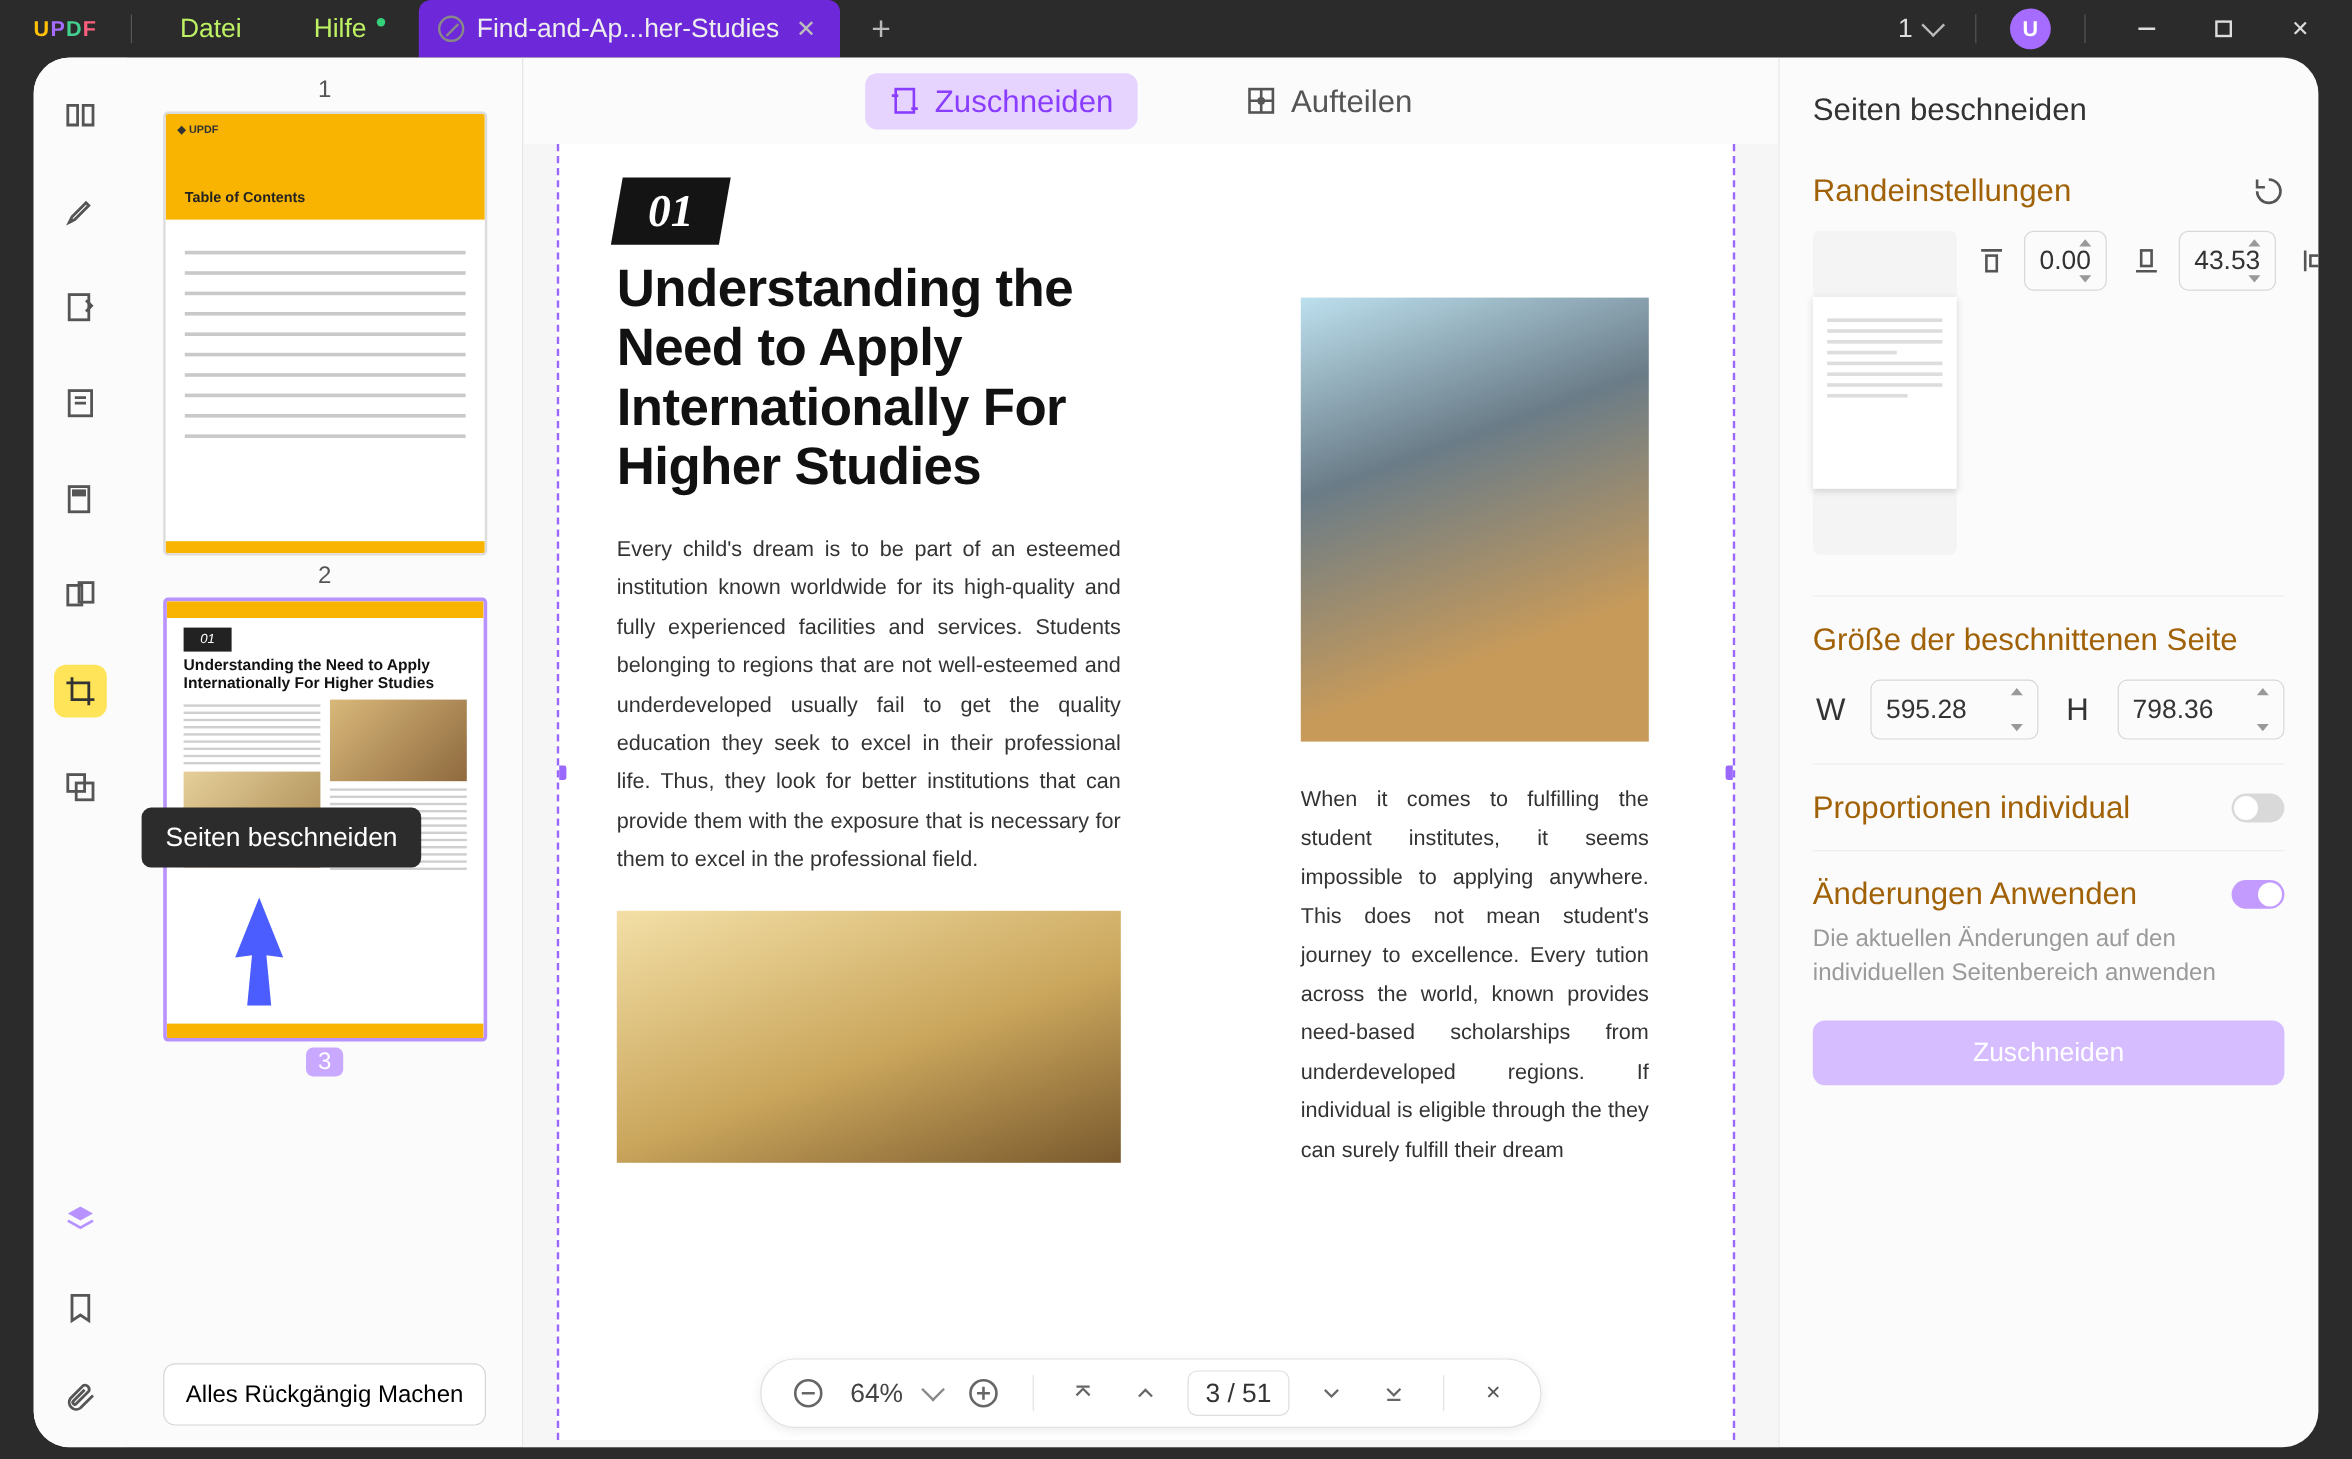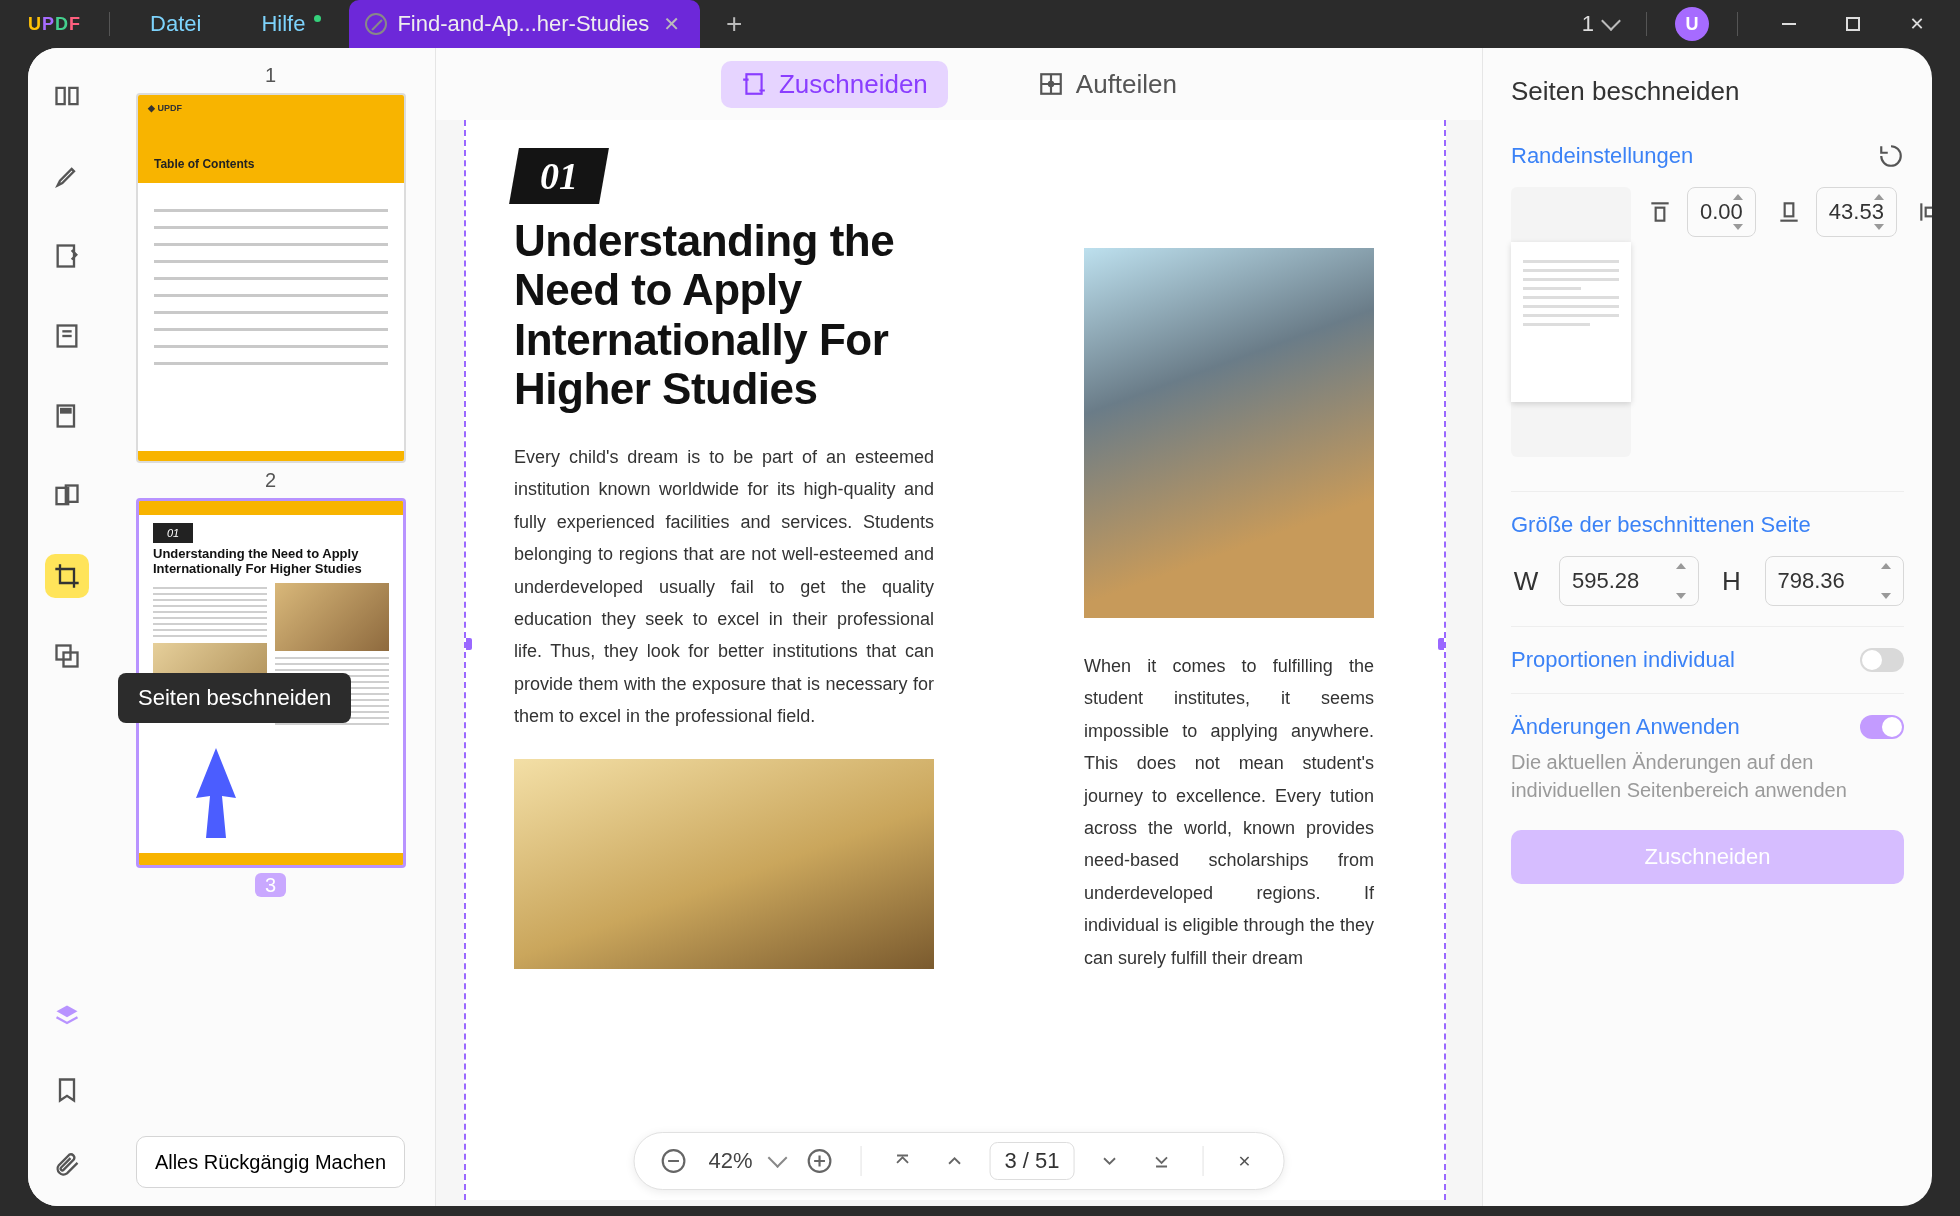--- a/index.html
+++ b/index.html
@@ -3,21 +3,21 @@
 <meta charset="utf-8">
 <style>
 * { box-sizing: border-box; margin: 0; padding: 0; }
 body { font-family: "Segoe UI", Arial, sans-serif; background: #2b2b2b; width: 1960px; height: 1216px; overflow: hidden; }
 
 
 .titlebar { height: 48px; background: #2b2b2b; display: flex; align-items: center; color: #bbb; padding: 0 10px; }
 .logo { font-weight: 700; font-size: 18px; letter-spacing: 1px; padding: 0 18px; }
 .logo .u { color: #ffc107; } .logo .p { color: #a66bff; } .logo .d { color: #44d08e; } .logo .f { color: #ff5f7e; }
 .vdiv { width:1px; height:24px; background:#555; margin:0 10px; }
-.menuitem { padding: 0 30px; font-size: 22px; color:#7dd3fc; cursor:pointer; position:relative; }
+.menuitem { padding: 0 30px; font-size: 22px; color:#bef264; cursor:pointer; position:relative; }
 .dot { position:absolute; top:4px; right:14px; width:7px; height:7px; background:#35d17b; border-radius:50%; }
 .tab { display:flex; align-items:center; background:#6d28d9; border-radius:10px 10px 0 0; height:48px; padding:0 16px; margin-left:14px; gap:10px; }
 .tab .nofile-icon { width:22px; height:22px; border:2px solid #888; border-radius:50%; position:relative; }
 .tab .nofile-icon::after{content:""; position:absolute; left:3px; top:9px; width:14px; height:2px; background:#888; transform:rotate(-45deg);}
 .tab-title { font-size:22px; color:#eee; max-width:340px; white-space:nowrap; overflow:hidden; }
 .tab-close { font-size:20px; color:#bbb; cursor:pointer; padding:0 4px;}
 .plus { font-size:28px; color:#bbb; padding:0 26px; cursor:pointer;}
 .spacer { flex:1; }
 .rightctl { display:flex; align-items:center; gap:18px; padding-right:10px;}
 .pagedrop { font-size:22px; color:#ddd; display:flex; gap:10px; align-items:center; cursor:pointer;}
@@ -90,21 +90,21 @@
 .viewbar { position:absolute; left:50%; transform:translateX(-50%); bottom:16px; height:58px; background:#fff; border:1px solid #e1e1e1; border-radius:30px; display:flex; align-items:center; padding:0 22px; gap:18px; box-shadow:0 2px 10px rgba(0,0,0,.08);}
 .vb{width:34px;height:34px;display:flex;align-items:center;justify-content:center;cursor:pointer;color:#555;}
 .vsep{width:1px;height:30px;background:#e2e2e2;margin:0 6px;}
 .zoomv{font-size:22px;color:#444;}
 .zdrop{width:14px;height:14px;border-right:2px solid #888;border-bottom:2px solid #888;transform:rotate(45deg);margin-top:-6px;cursor:pointer;}
 .pagein{height:38px;border:1px solid #ddd;border-radius:8px;display:flex;align-items:center;padding:0 14px;font-size:22px;color:#333;gap:6px;}
 
 
 .rpanel { width:450px; border-left:1px solid #e6e6e6; padding:28px 28px 20px; overflow:auto;}
 .rpanel h2{font-size:26px;font-weight:500;color:#333;margin-bottom:36px;}
-.seclabel{font-size:22px;color:#3b82f6;}
+.seclabel{font-size:26px;color:#a16207;}
 .secrow{display:flex;align-items:center;justify-content:space-between;margin-bottom:18px;}
 .reseticon{width:26px;height:26px;cursor:pointer;}
 .margins { display:flex; gap:16px; align-items:flex-start; margin-bottom:34px;}
 .preview { width:178px; height:270px; background:#f4f4f4; border-radius:6px; display:flex; align-items:center; justify-content:center;}
 .prevpage{width:120px;height:160px;background:#fff;box-shadow:0 2px 6px rgba(0,0,0,.15);padding:12px;}
 .prevpage div{height:3px;background:#ddd;margin:6px 0;}
 .mfields{flex:1;display:flex;flex-direction:row;gap:20px;}
 .mf{display:flex;align-items:center;gap:14px;}
 .mficon{width:26px;height:26px;flex-shrink:0;}
 .numin{flex:1;height:50px;border:1px solid #d8d8d8;border-radius:8px;display:flex;align-items:center;padding:0 12px;font-size:22px;color:#333;position:relative;}
@@ -331,21 +331,21 @@
         </div>
       </div>
 
       <div class="viewbar">
         <div class="vb">
             <svg width="26" height="26" viewBox="0 0 24 24" fill="none" stroke="#666" stroke-width="2">
               <circle cx="12" cy="12" r="10"></circle>
               <line x1="7" y1="12" x2="17" y2="12"></line>
             </svg>
           </div>
-        <span class="zoomv">42%</span>
+        <span class="zoomv">64%</span>
         <span class="zdrop"></span>
         <div class="vb">
             <svg width="26" height="26" viewBox="0 0 24 24" fill="none" stroke="#666" stroke-width="2">
               <circle cx="12" cy="12" r="10"></circle>
               <line x1="7" y1="12" x2="17" y2="12"></line>
               <line x1="12" y1="7" x2="12" y2="17"></line>
             </svg>
           </div>
         <div class="vsep"></div>
         <div class="vb">

